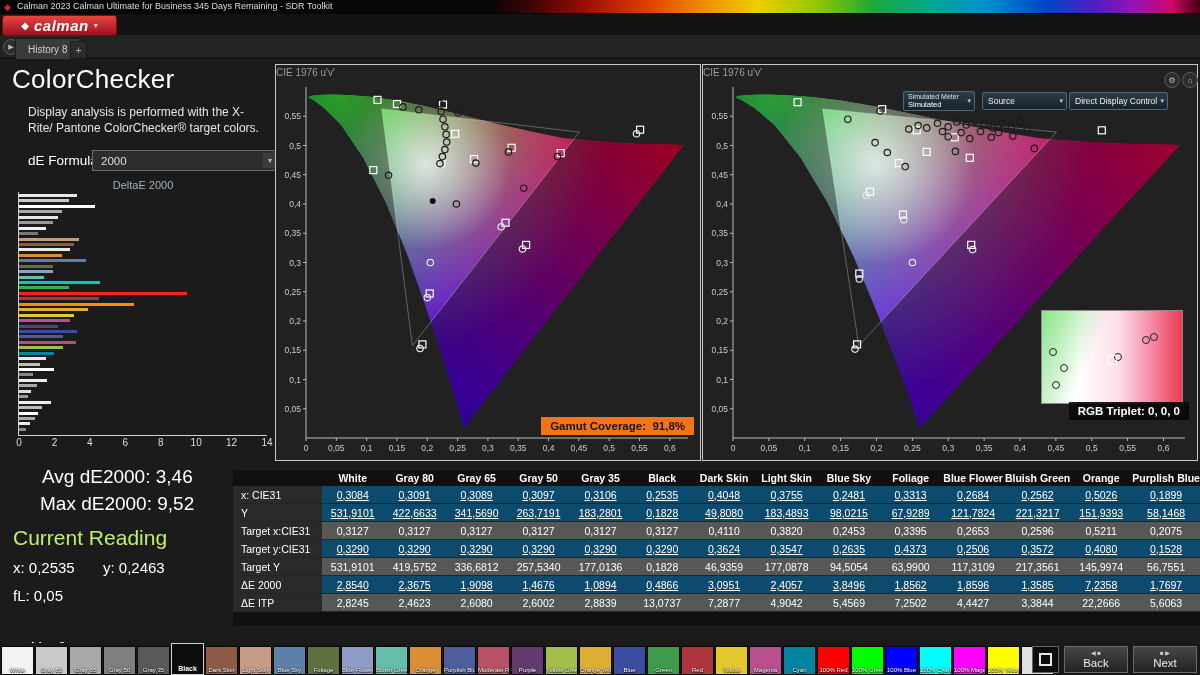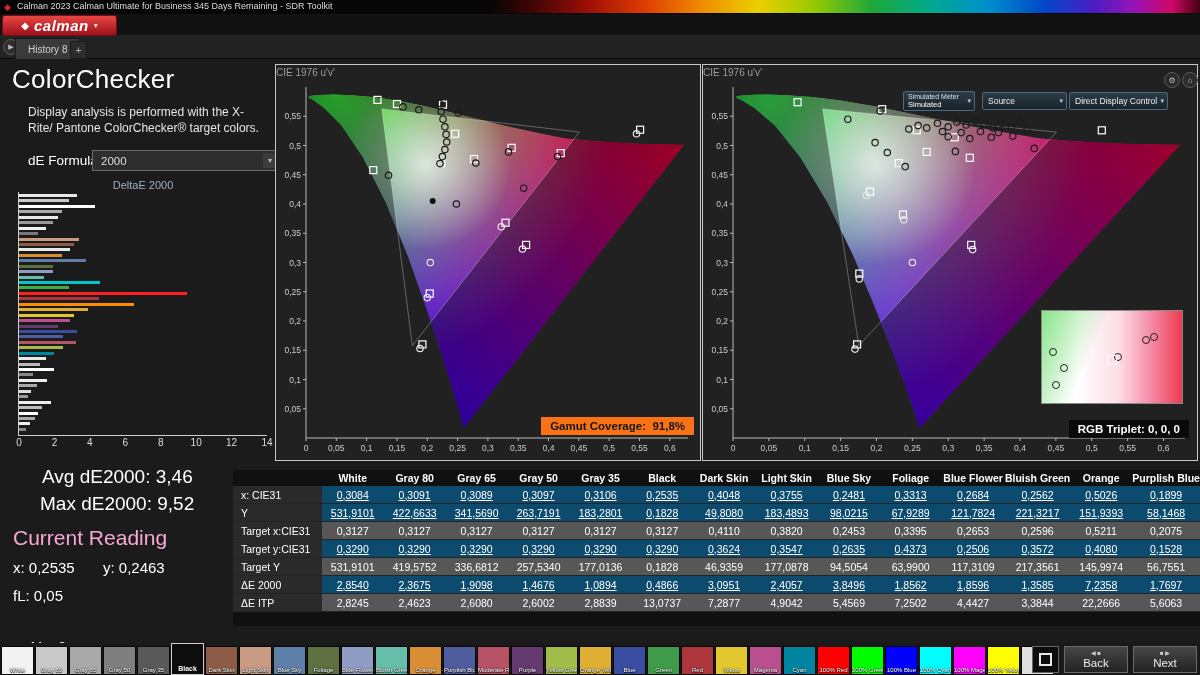--- a/index.html
+++ b/index.html
@@ -51,35 +51,35 @@
     color:#bbb;font-size:8px;display:flex;align-items:center;justify-content:center;}
   .bar-title{position:absolute;left:18px;top:121px;width:250px;text-align:center;font-size:11px;color:#9fb0bc;}
   #barchart{position:absolute;left:18px;top:134px;width:248px;height:243px;border-left:1px solid #cfcfcf;
     border-bottom:1px solid #cfcfcf;}
   #barchart .bars{position:absolute;left:0;top:2px;right:0;bottom:1px;}
   .dbar{height:3px;margin-bottom:2.45px;}
   #barchart .bticks{position:absolute;left:0;top:245px;width:100%;height:14px;}
   #barchart .bticks span{position:absolute;transform:translateX(-50%);font-size:10px;color:#ddd;}
   .stat-avg{position:absolute;left:42px;top:408px;font-size:19px;color:#fff;}
   .stat-max{position:absolute;left:40px;top:435px;font-size:19px;color:#fff;}
-  .cur-reading{position:absolute;left:13px;top:468px;font-size:21px;color:#f9a8d4;}
+  .cur-reading{position:absolute;left:13px;top:468px;font-size:21px;color:#bef264;}
   .cur-x{position:absolute;left:13px;top:501px;font-size:15px;color:#fff;}
   .cur-y{position:absolute;left:103px;top:501px;font-size:15px;color:#fff;}
   .cur-fl{position:absolute;left:13px;top:529px;font-size:15px;color:#fff;}
   .cur-cdm{position:absolute;left:13px;top:580px;font-size:21px;color:#fff;}
   
   .cie-box{position:absolute;background:#212121;border:1px solid #c9c9c9;}
   #cie1{left:275px;top:64px;width:424px;height:395px;}
   #cie2{left:702px;top:64px;width:494px;height:395px;}
   .cie-title{position:absolute;top:2px;left:0;width:100%;text-align:left;font-size:10px;color:#9d9d9d;}
   .cie-plot{position:absolute;left:0;top:14px;right:0;bottom:0;}
   svg{font-family:"Liberation Sans",sans-serif;display:block;}
   .cie-badge{position:absolute;font-size:11.5px;font-weight:bold;padding:3px 9px;white-space:pre;}
   #cie1 .cie-badge{right:6px;bottom:25px;background:#f97316;color:#151515;}
-  #cie2 .cie-badge{right:8px;bottom:22px;background:rgba(8,8,8,0.9);color:#fff;margin-top:39px;}
+  #cie2 .cie-badge{right:8px;bottom:40px;background:rgba(8,8,8,0.9);color:#fff;margin-top:39px;}
   .inset{position:absolute;right:14px;bottom:56px;width:140px;height:92px;border:1px solid #8a8a8a;
     background:linear-gradient(115deg,rgba(120,225,120,0.85),rgba(255,255,255,0) 38%),
       linear-gradient(90deg,#eefaee 0%,#ffffff 26%,#fcdde6 55%,#f591ad 76%,#ee3a50 100%);}
   .inset .isq{position:absolute;width:8px;height:8px;border:1.4px solid #fff;transform:translate(-50%,-50%);}
   .inset .icir{position:absolute;width:6px;height:6px;border-radius:50%;border:1.3px solid #222;transform:translate(-50%,-50%);}
   
   #tablewrap{position:absolute;left:233px;top:470px;width:967px;height:156px;overflow:hidden;background:#101010;}
   #tablewrap table{border-collapse:collapse;table-layout:fixed;}
   #tablewrap th{height:16px;font-size:10.5px;font-weight:bold;color:#fff;background:#101010;
     white-space:nowrap;overflow:hidden;text-align:center;padding:0;}

